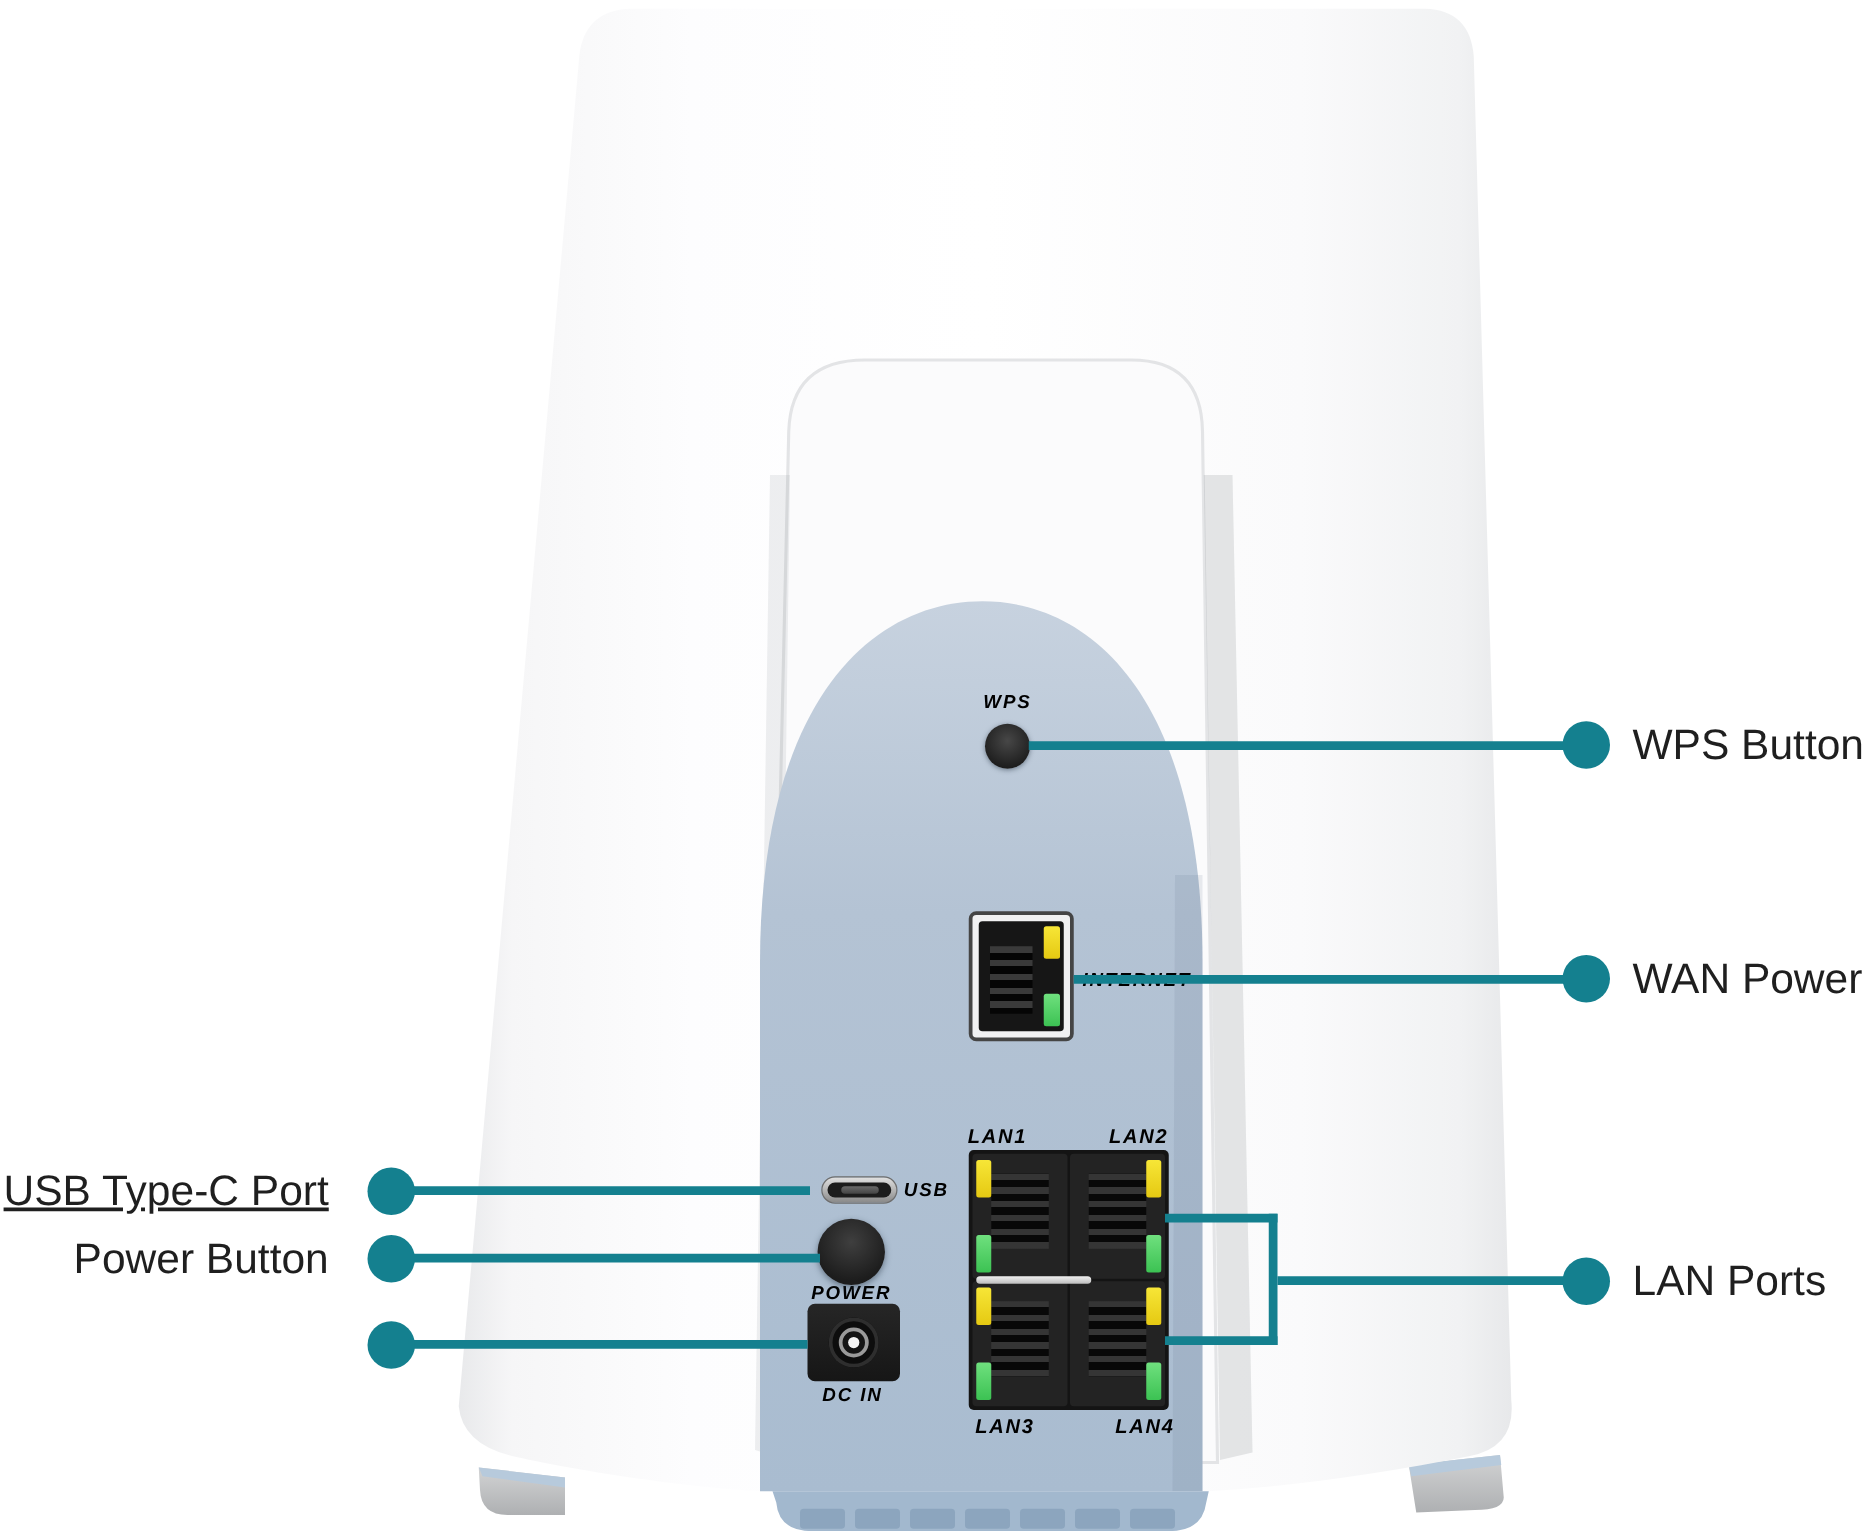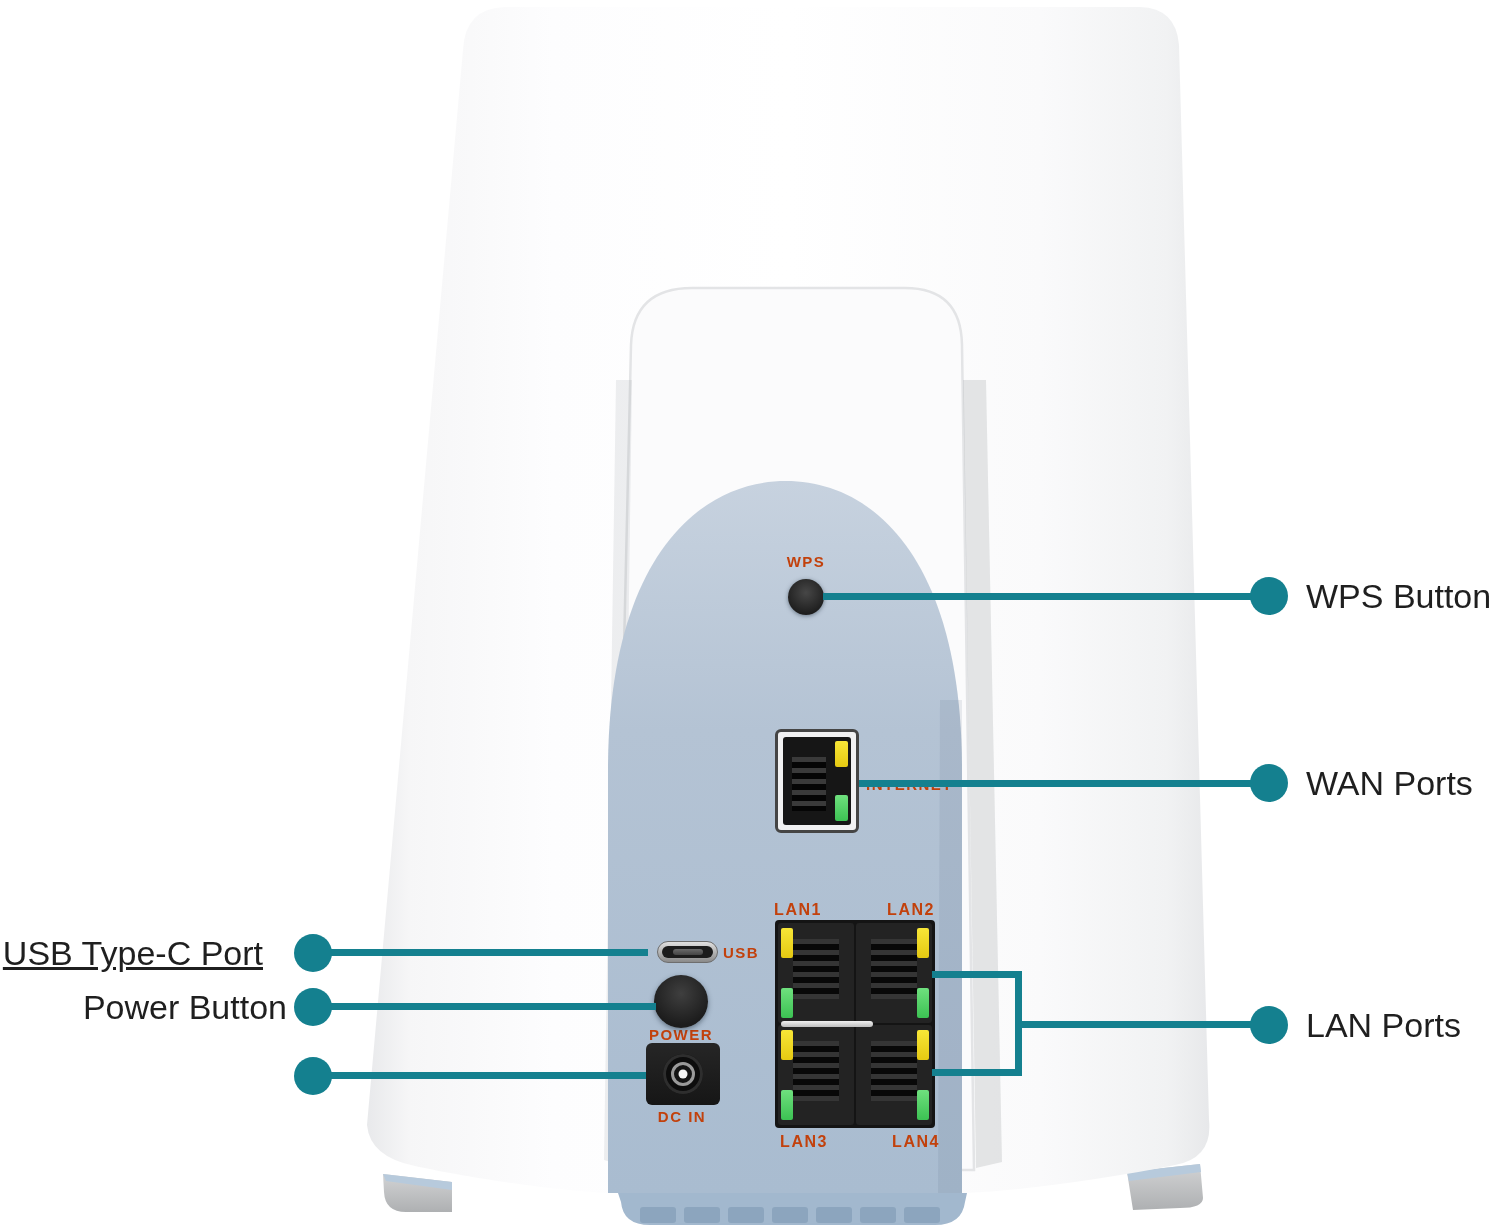--- a/index.html
+++ b/index.html
@@ -13,22 +13,22 @@
   .callout-line.vert{width:7px;}
   .callout-dot{position:absolute;width:38px;height:38px;border-radius:50%;background:#14808f;z-index:31;}
   .callout-label{
     position:absolute;font-size:34px;line-height:42px;color:#1f1f1f;z-index:32;
     white-space:nowrap;
   }
   .callout-label.left{width:263px;left:0;text-align:right;}
   .callout-label.right{left:1306px;text-align:center;}
   
   .port-label{
-    position:absolute;color:#c2410c;font-size:15px;letter-spacing:1.5px;z-index:20;
-    white-space:nowrap;font-weight:bold;
+    position:absolute;color:#000000;font-size:15px;letter-spacing:1.5px;z-index:20;
+    white-space:nowrap;font-weight:bold;font-style:italic;
   }
   .centered{transform:translateX(-50%);}
   
   .wps-btn{
     position:absolute;left:788px;top:579px;width:36px;height:36px;border-radius:50%;z-index:21;
     background:radial-gradient(circle at 50% 38%, #474747, #1d1d1d 75%);
     box-shadow:0 1px 4px rgba(40,55,70,0.55);
   }
   .rj45{
     position:absolute;left:775px;top:729px;width:84px;height:104px;z-index:21;
@@ -196,33 +196,33 @@
     </div>
     <div class="lan-latch"></div>
   </div>
 
   <div class="callout-line" style="left:823px;top:593px;width:430px;"></div>
   <div class="callout-dot" style="left:1250px;top:577px;"></div>
   <div class="callout-label right" style="top:575px;">WPS Button</div>
 
   <div class="callout-line" style="left:859px;top:780px;width:394px;"></div>
   <div class="callout-dot" style="left:1250px;top:764px;"></div>
-  <div class="callout-label right" style="top:762px;">WAN Ports</div>
+  <div class="callout-label right" style="top:762px;">WAN Power</div>
 
   <div class="callout-line" style="left:932px;top:971px;width:90px;"></div>
   <div class="callout-line" style="left:932px;top:1069px;width:90px;"></div>
   <div class="callout-line vert" style="left:1015px;top:971px;height:105px;"></div>
   <div class="callout-line" style="left:1022px;top:1021px;width:232px;"></div>
   <div class="callout-dot" style="left:1250px;top:1006px;"></div>
   <div class="callout-label right" style="top:1004px;">LAN Ports</div>
 
   <div class="callout-line" style="left:326px;top:949px;width:322px;"></div>
   <div class="callout-dot" style="left:294px;top:934px;"></div>
   <div class="callout-label left" style="top:932px;text-decoration:underline;">USB Type-C Port</div>
 
   <div class="callout-line" style="left:326px;top:1003px;width:330px;"></div>
   <div class="callout-dot" style="left:294px;top:988px;"></div>
-  <div class="callout-label left" style="top:986px;margin-left:24px;">Power Button</div>
+  <div class="callout-label left" style="top:986px;">Power Button</div>
 
   <div class="callout-line" style="left:326px;top:1072px;width:320px;"></div>
   <div class="callout-dot" style="left:294px;top:1057px;"></div>
 
 </div>
 
 </body></html>

